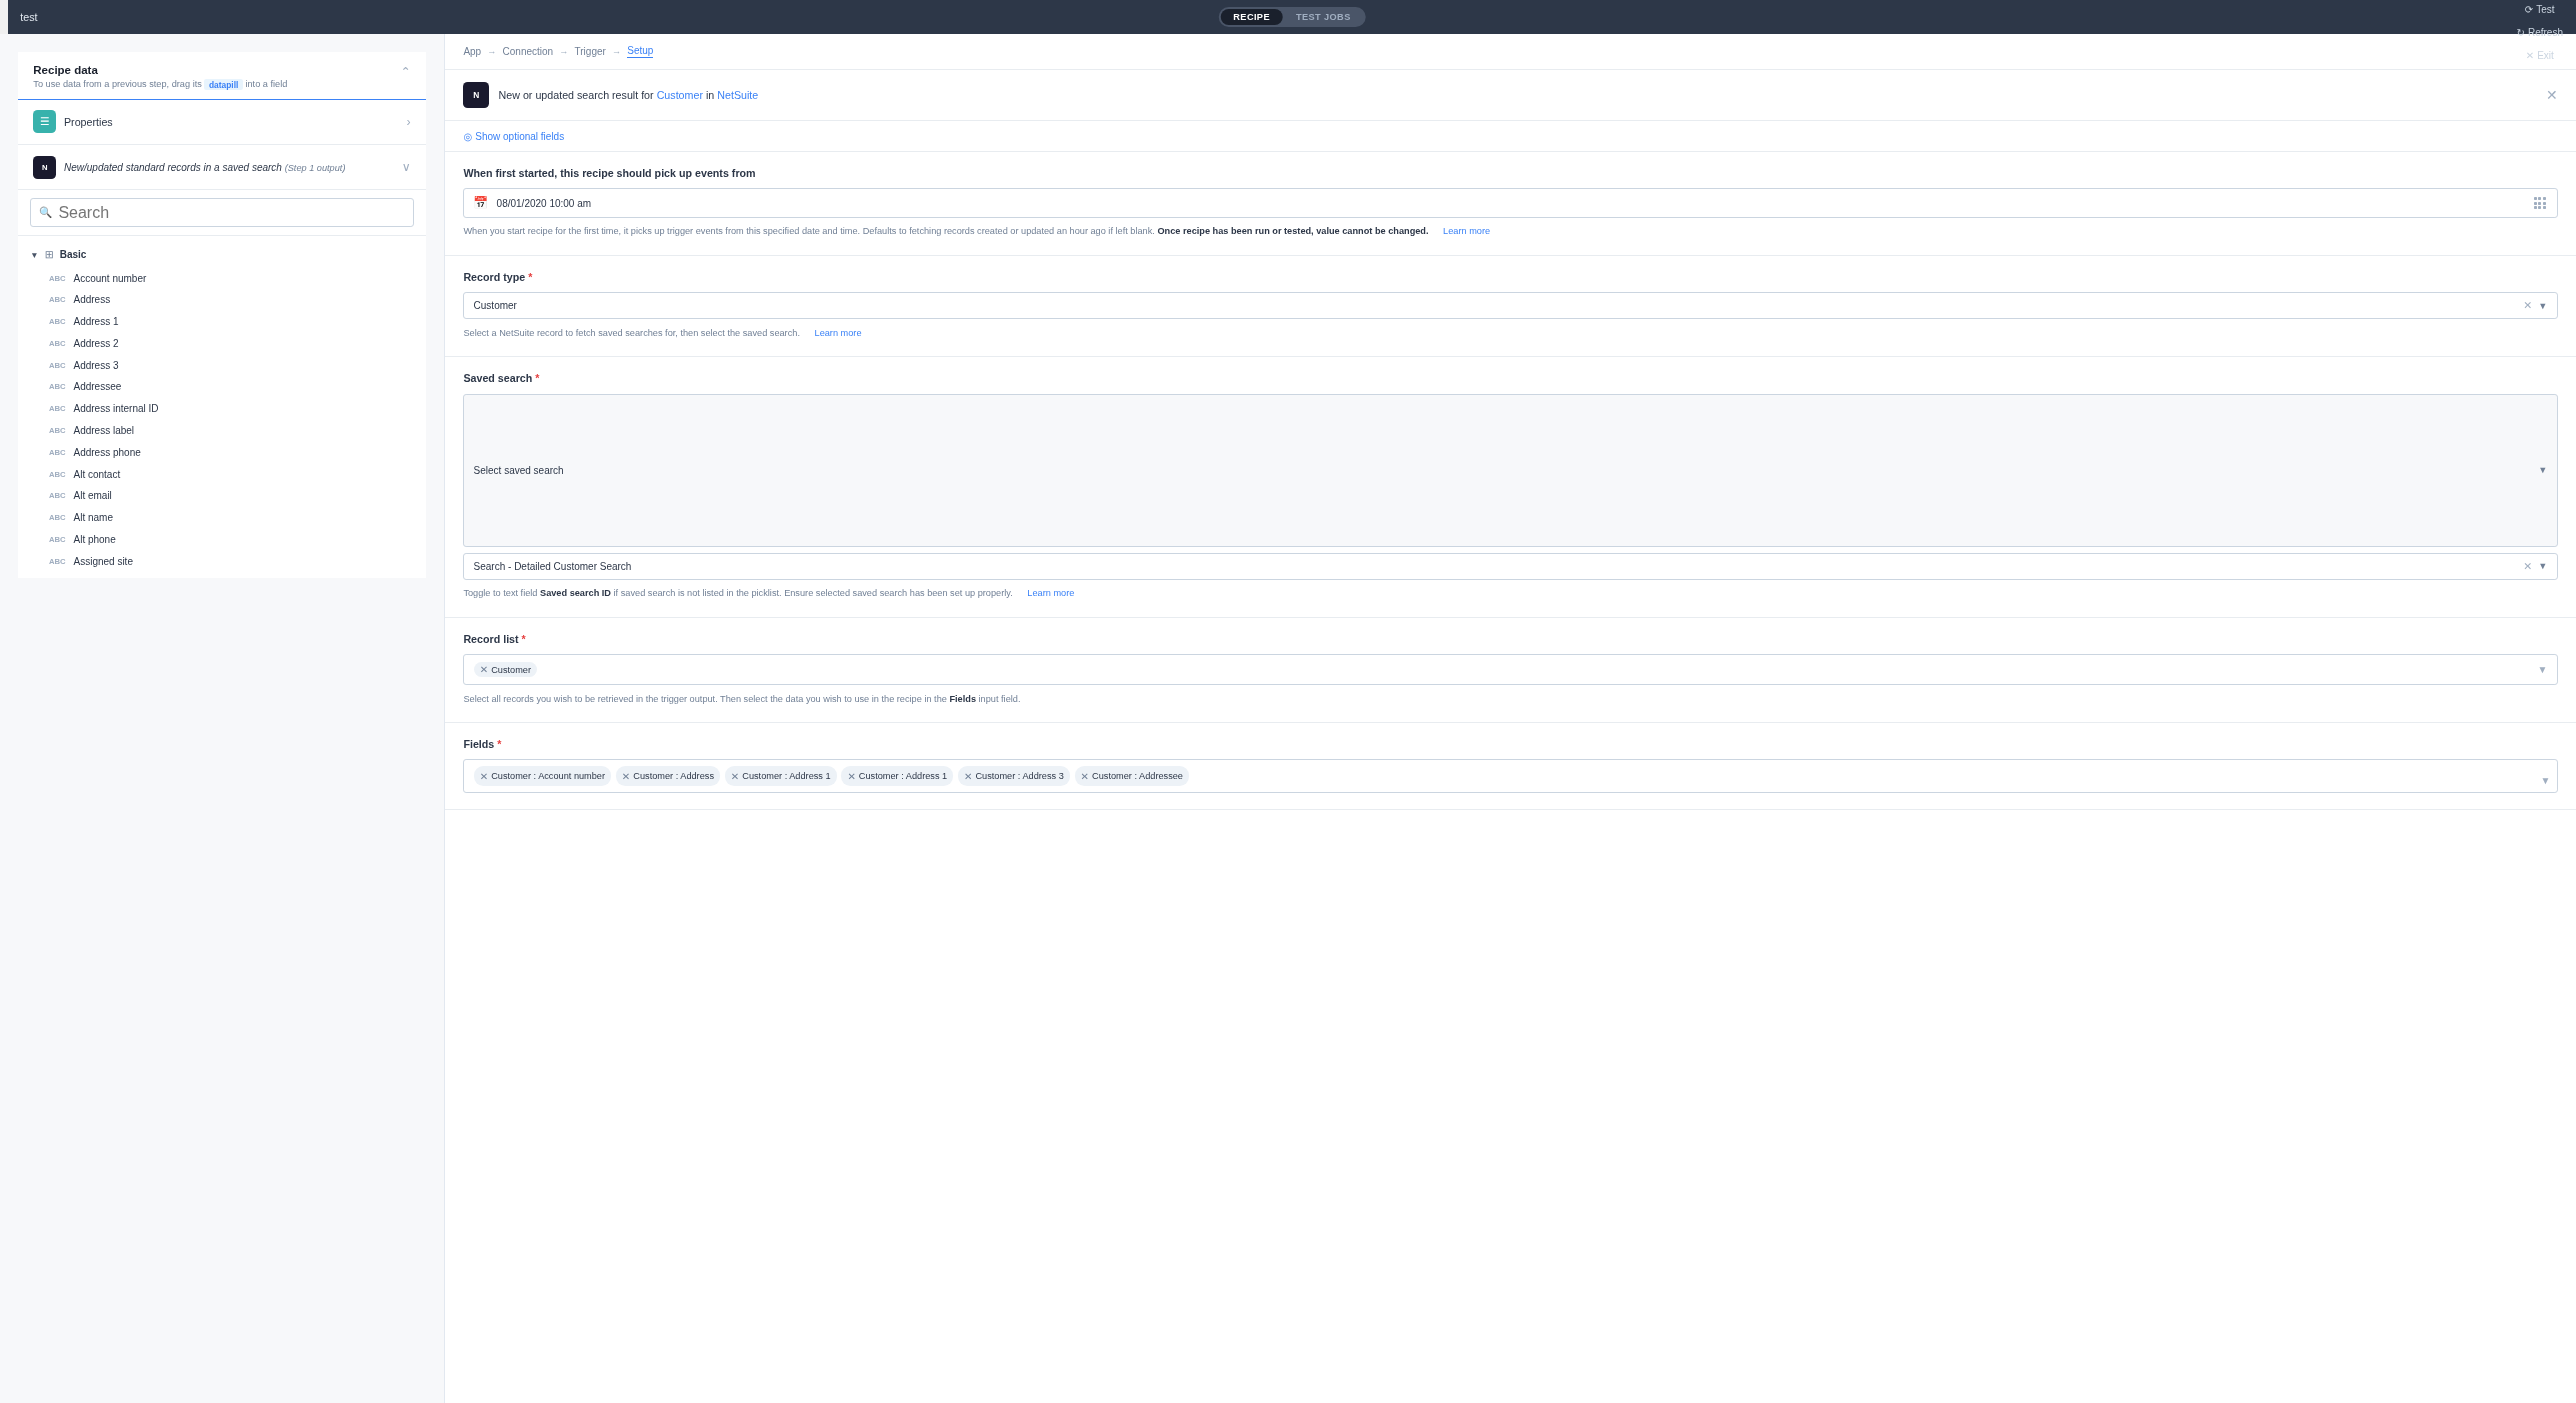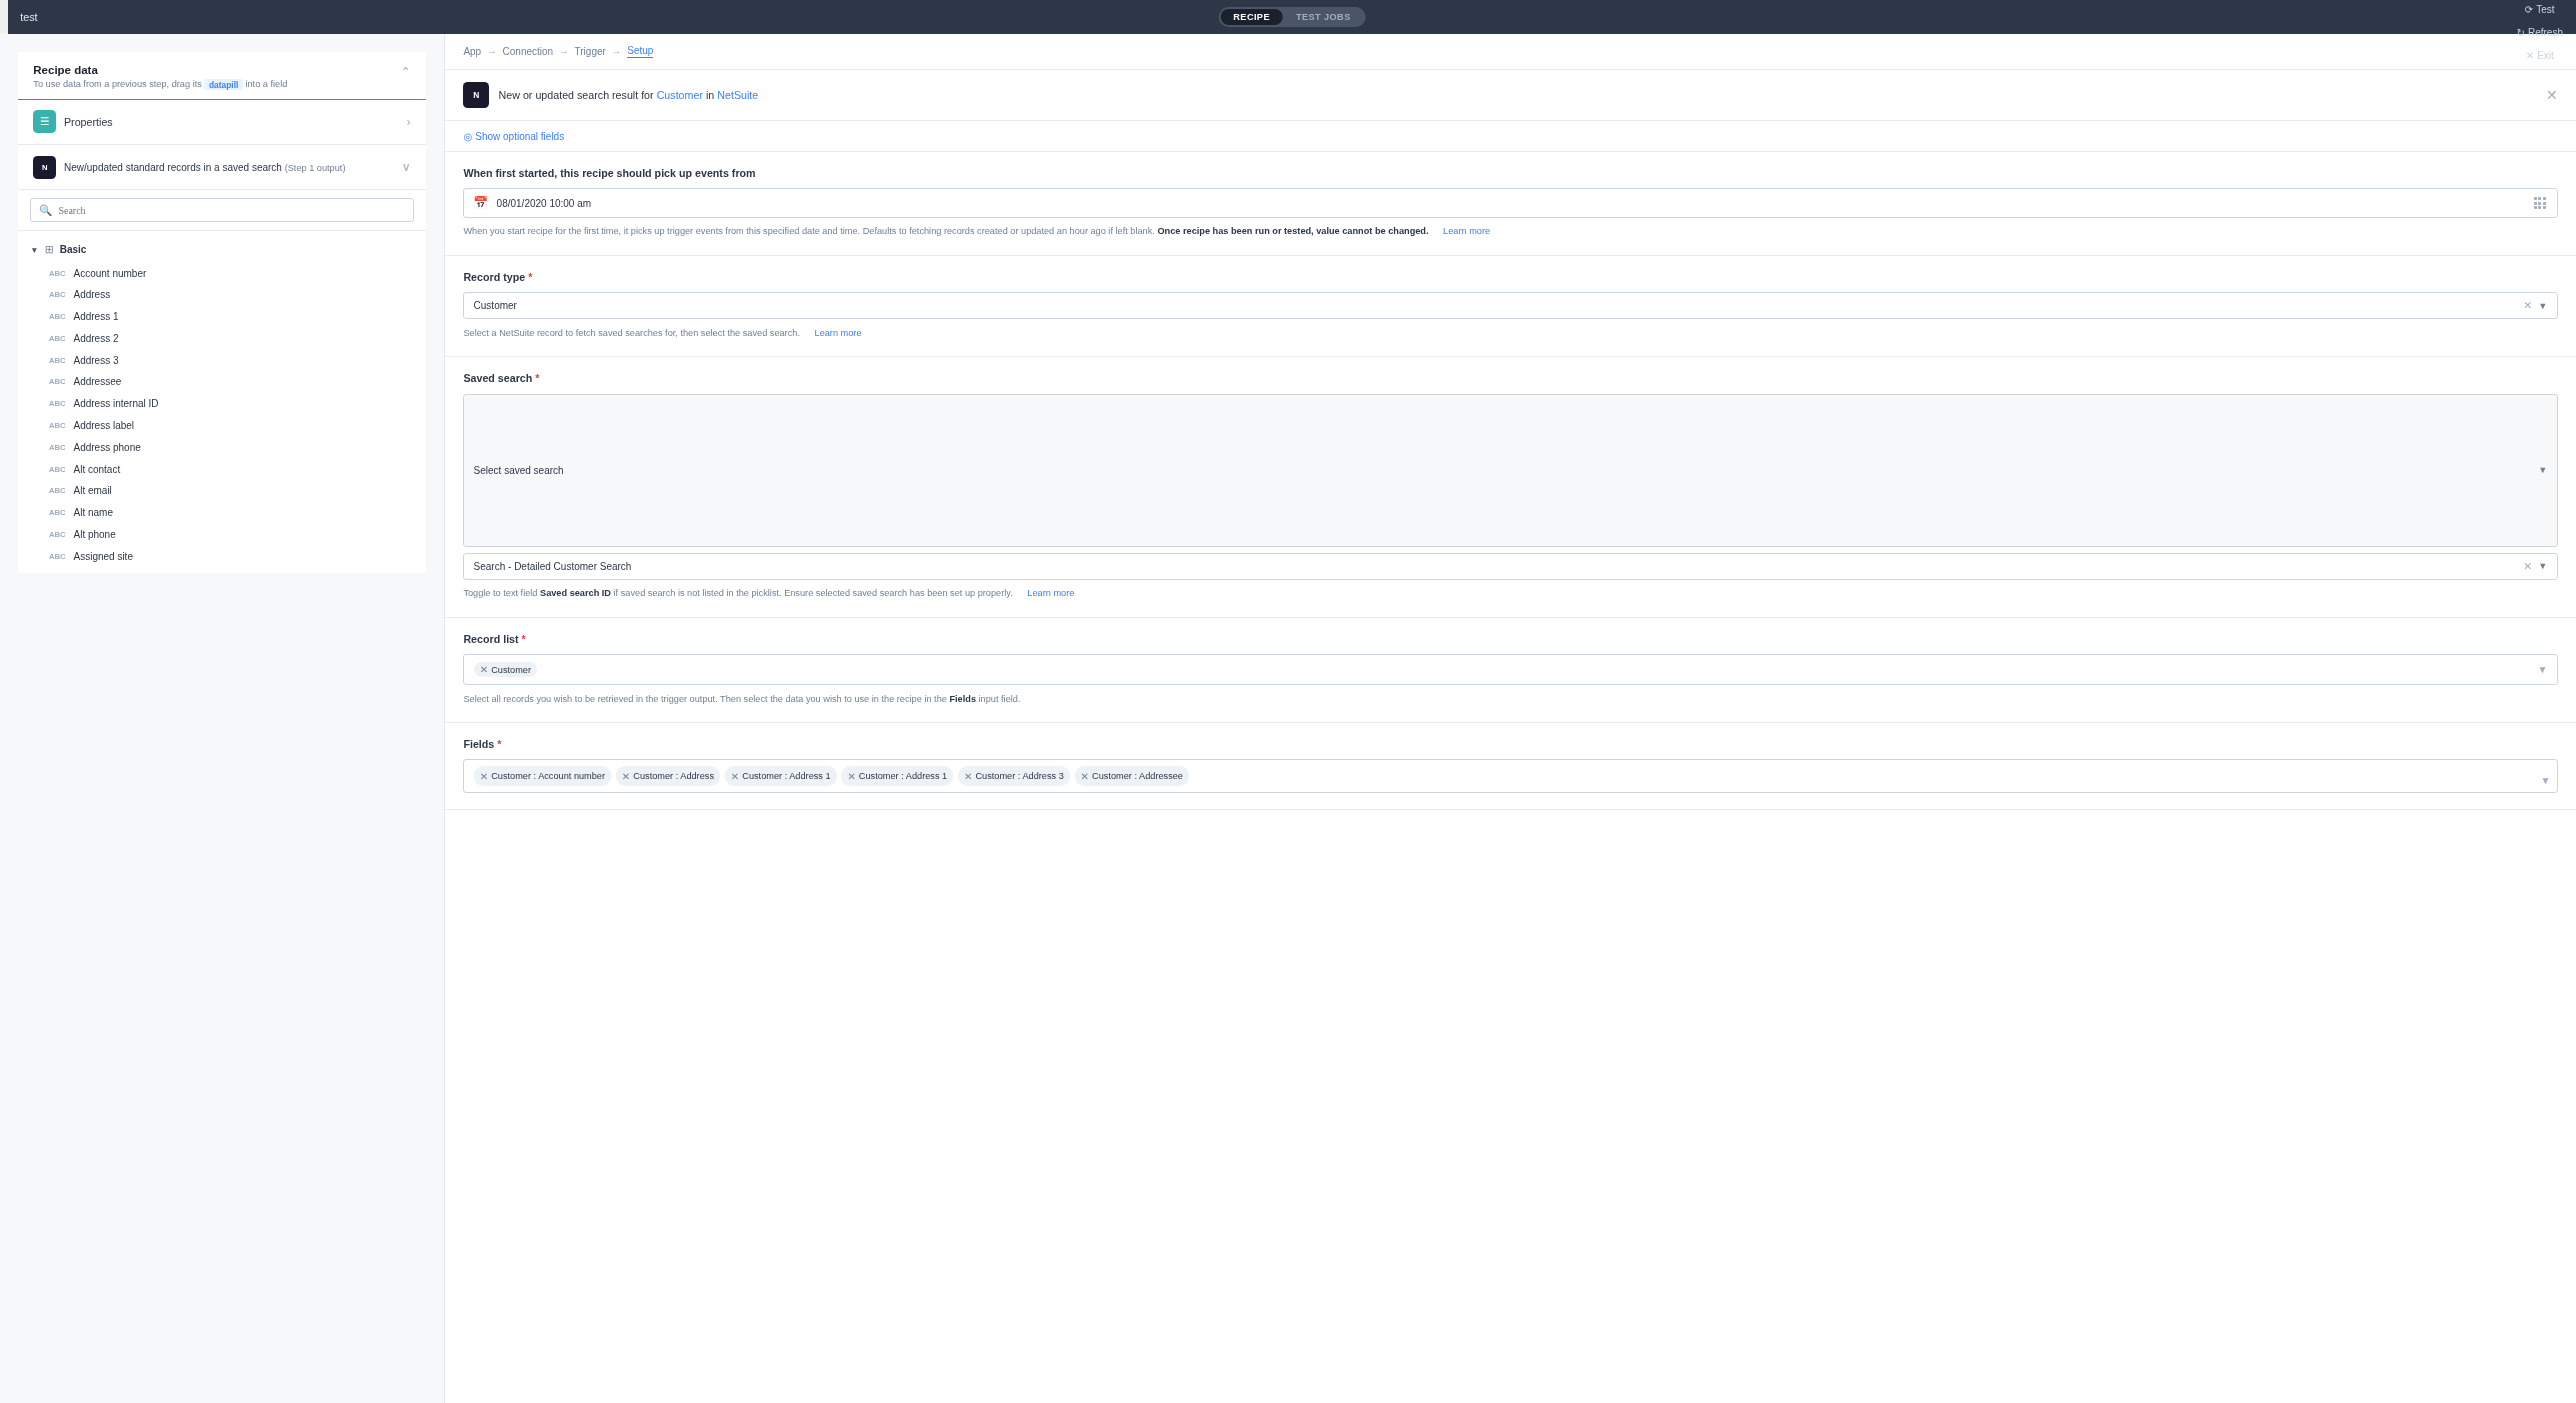--- a/index.html
+++ b/index.html
@@ -187,20 +187,21 @@
       display: flex;
       align-items: center;
       justify-content: center;
       color: #fff;
       font-size: 7.7px;
       font-weight: 700;
     }
     .step-label {
       font-size: 10px;
       color: #2d3748;
+      font-style: italic;
     }
     .step-label .step-badge {
       color: #718096;
       font-size: 9.2px;
     }
 
     
     .search-container {
       background: #fff;
       padding: 7.7px 12.3px;
@@ -211,25 +212,24 @@
       align-items: center;
       border: 0.8px solid #cbd5e0;
       border-radius: 3.1px;
       padding: 4.6px 7.7px;
       gap: 6.1px;
     }
     .search-icon { color: #a0aec0; font-size: 10.7px; }
     .search-input {
       border: none;
       outline: none;
-      font-size: 10px;
+      font-size: 16px;
       color: #2d3748;
       width: 100%;
       background: transparent;
-      font-family: Liberation Serif, serif;
     }
 
     
     .data-section {
       background: #fff;
       padding: 6.1px 0;
     }
     .section-header {
       display: flex;
       align-items: center;

